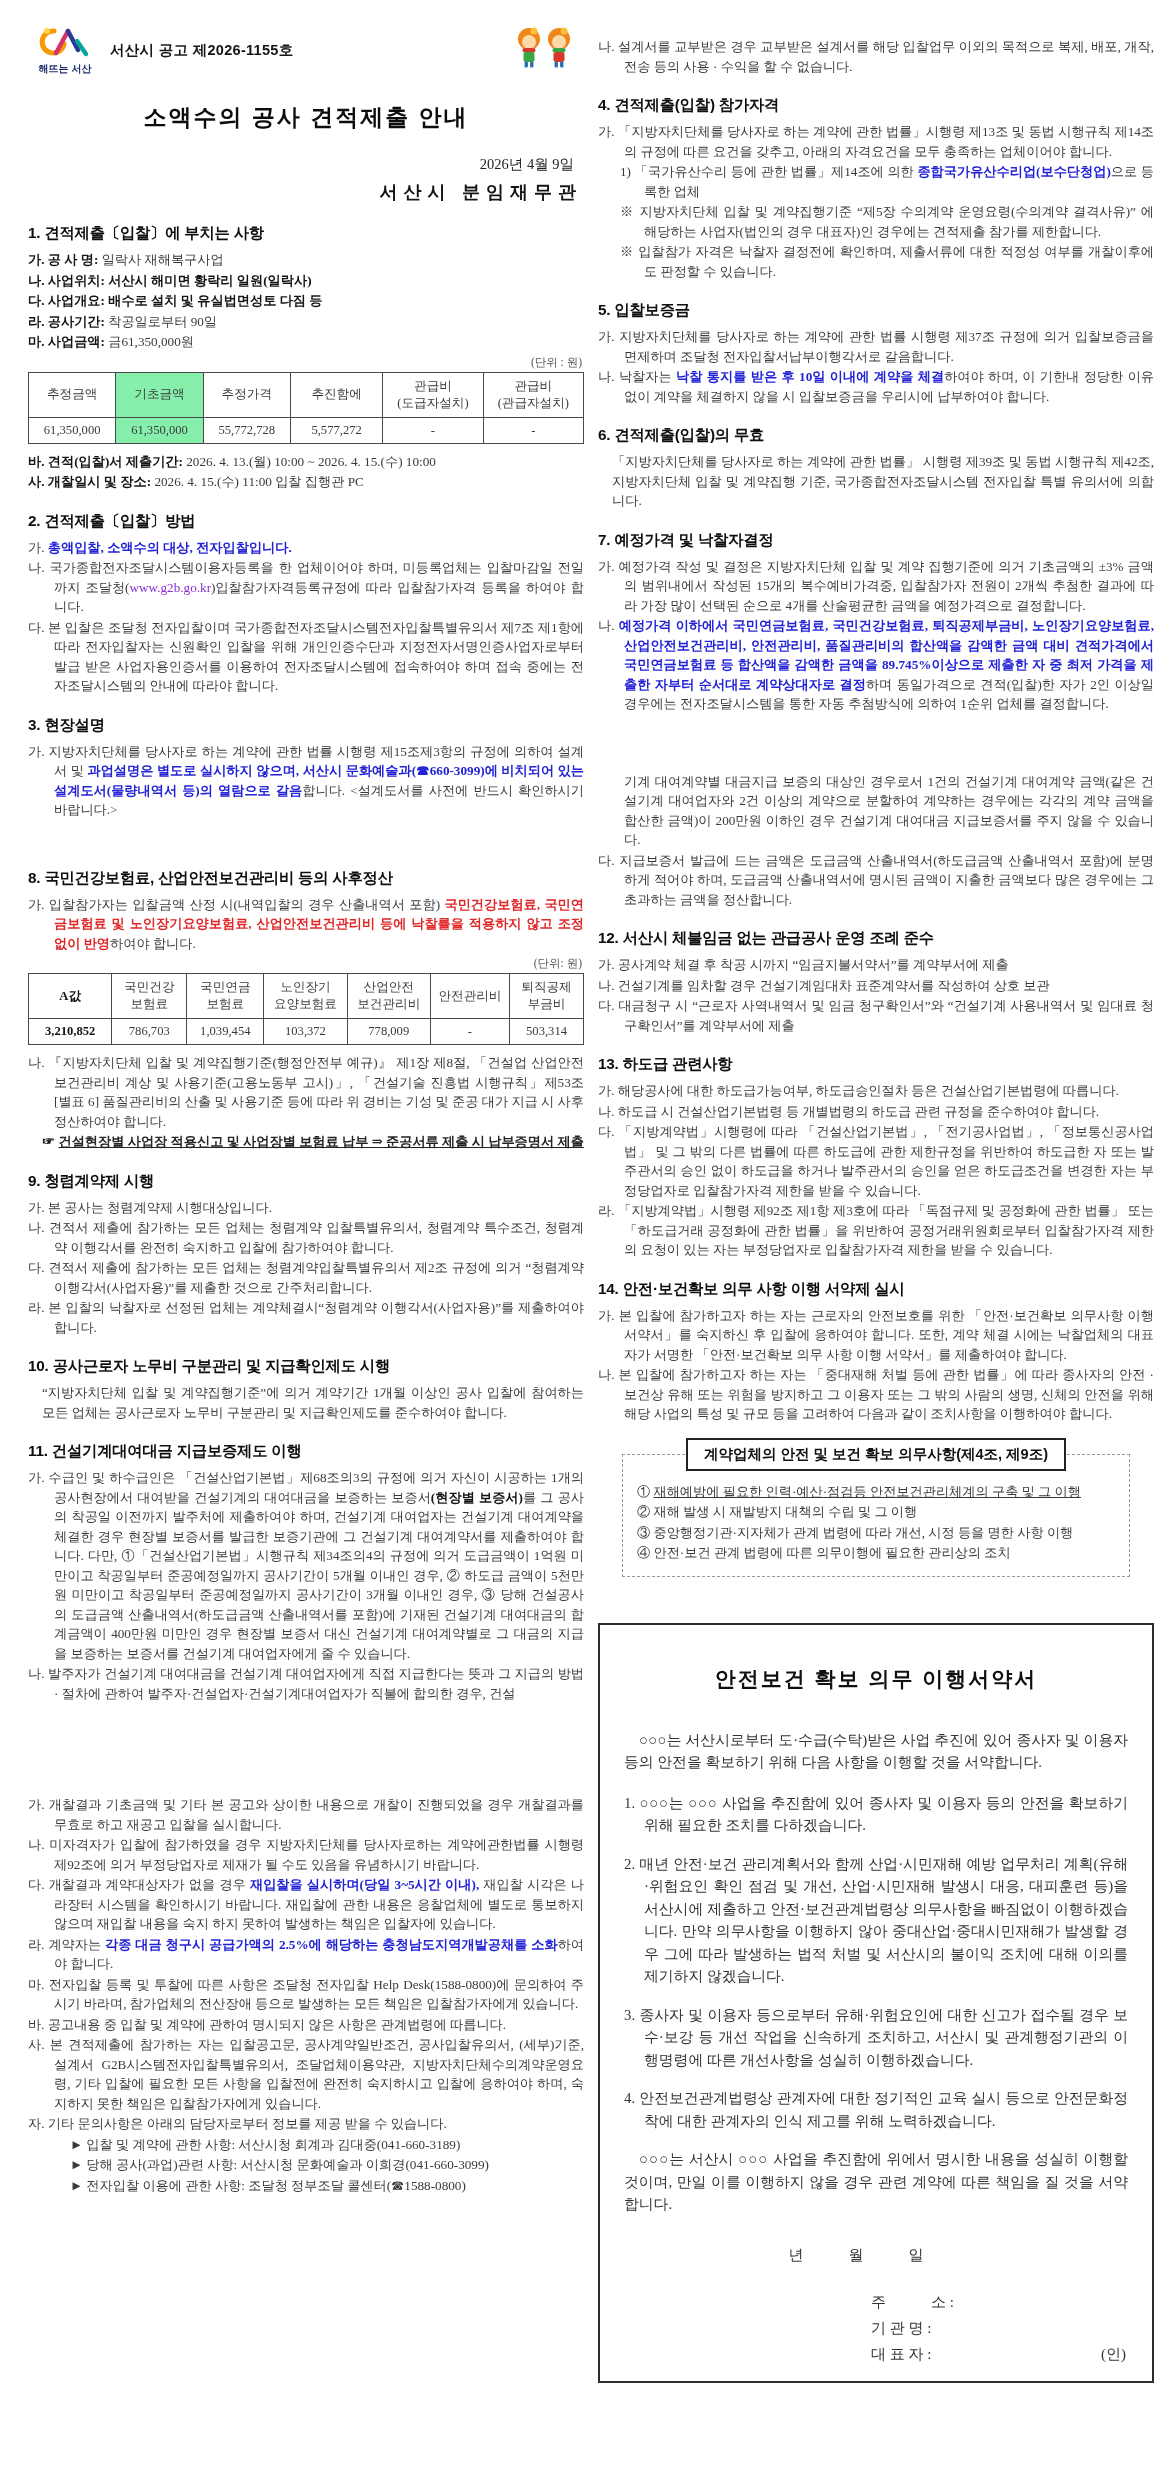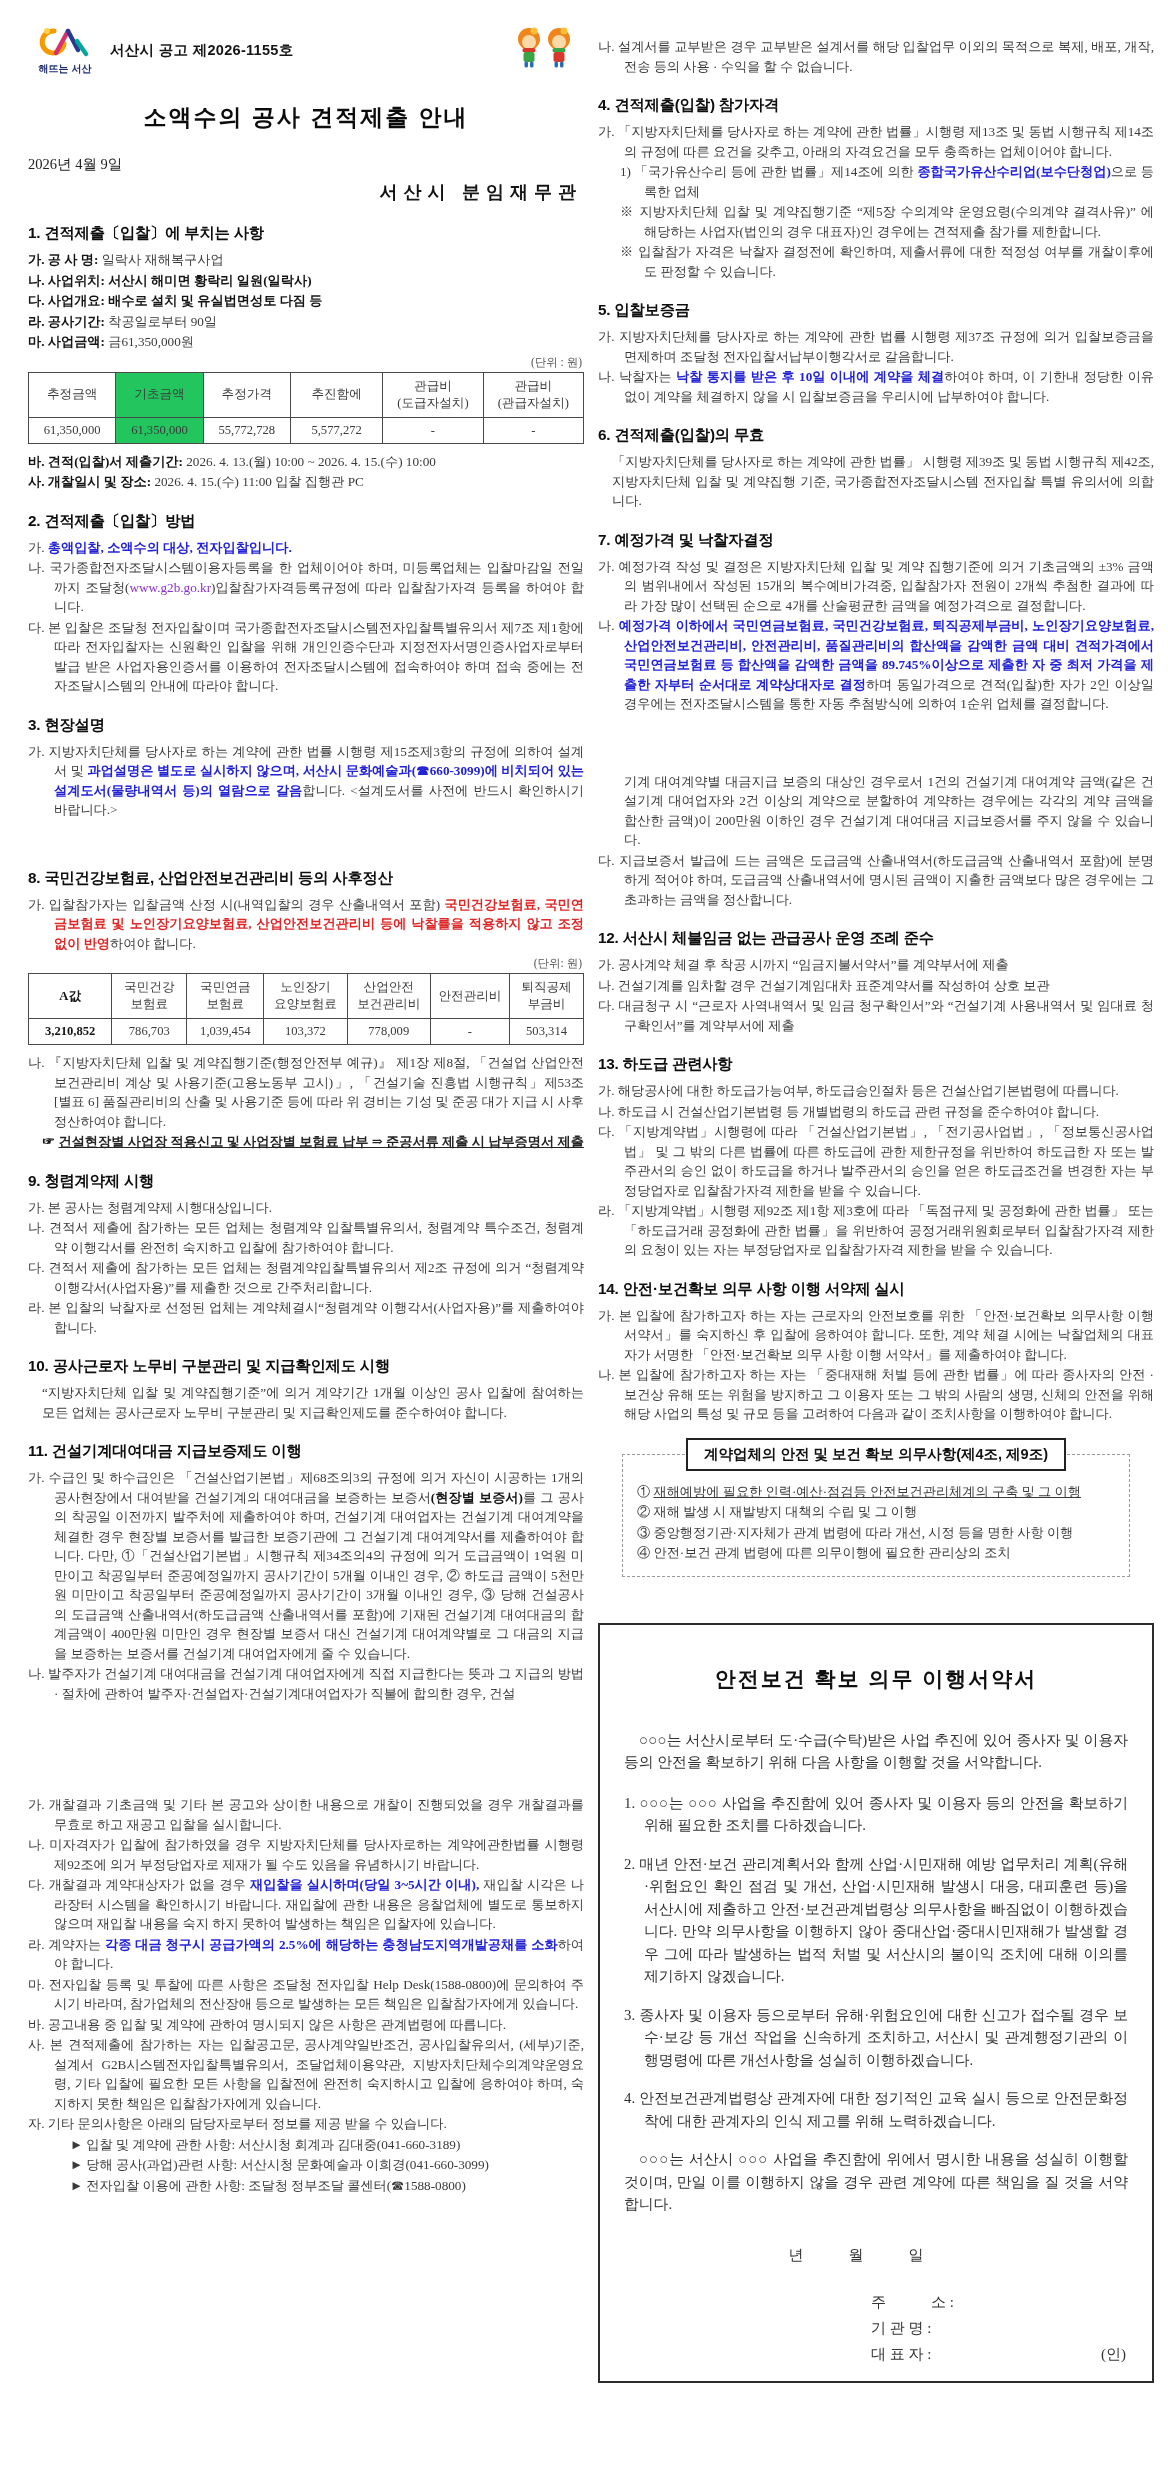--- a/index.html
+++ b/index.html
@@ -6,21 +6,21 @@
   body{width:1168px;min-height:2478px;font-family:"Liberation Serif","DejaVu Serif",serif;color:#3a3a3a;}
   .doc{display:flex;gap:14px;padding:24px 14px 40px 28px;box-sizing:border-box;}
   .col{width:556px;box-sizing:border-box;}
   
   .nrow{display:flex;align-items:center;}
   .logowrap{width:74px;text-align:center;}
   .logocap{font-family:"Liberation Sans","DejaVu Sans",sans-serif;font-size:10px;font-weight:700;color:#1d2f6f;letter-spacing:0;margin-top:-2px;}
   .notice{font-family:"Liberation Sans","DejaVu Sans",sans-serif;font-weight:700;font-size:14.5px;color:#151515;margin-left:8px;letter-spacing:.3px;}
   .mascots{margin-left:auto;margin-right:6px;}
   .doctitle{text-align:center;font-family:"Liberation Sans","DejaVu Sans",sans-serif;font-weight:700;font-size:23px;color:#0c0c0c;letter-spacing:2px;margin:26px 0 4px;}
-  .docdate{font-size:14.5px;color:#222;margin-top:22px;padding-right:10px;}
+  .docdate{text-align:right;font-size:14.5px;color:#222;margin-top:22px;padding-right:10px;}
   .docissuer{text-align:right;font-size:18px;font-weight:700;letter-spacing:6px;color:#141414;margin-top:6px;padding-right:2px;font-family:"Liberation Serif",serif;}
   
   .h{font-family:"Liberation Sans","DejaVu Sans",sans-serif;font-weight:700;font-size:15.3px;color:#0e0e0e;margin:19px 0 6px;letter-spacing:-.2px;}
   .li{font-size:13.2px;line-height:19.5px;text-align:justify;padding-left:26px;text-indent:-26px;margin:1px 0;}
   .li.ind2{padding-left:46px;text-indent:-24px;}
   .li.cont{padding-left:26px;text-indent:0;}
   .li.flush{padding-left:14px;text-indent:0;}
   .li.blt{padding-left:42px;text-indent:0;}
   .li.note{padding-left:30px;text-indent:-16px;}
   .bb{color:#2222d6;font-weight:700;}
@@ -29,21 +29,21 @@
   .ubk{color:#232323;font-weight:700;text-decoration:underline;}
   .u{text-decoration:underline;}
   .lnk{color:#8a2fd0;}
   .lnk2{color:#2323d8;font-weight:700;}
   
   .unit{text-align:right;font-size:11.5px;color:#555;margin:3px 2px 2px;}
   table{border-collapse:collapse;width:100%;margin:2px 0 8px;}
   th,td{border:1px solid #4a4a4a;text-align:center;font-size:12.6px;color:#3a3a3a;padding:5px 2px;font-weight:400;}
   table{border:1.5px solid #333;}
   th span,td span{white-space:pre-line;}
-  .hl{background:#22c55e;}
+  .hl{background:#86efac;}
   .cellb{font-weight:700;color:#141414;}
   
   .mt-mid{margin-top:48px;}
   .mt-15{margin-top:92px;}
   .mt-cont{margin-top:58px;}
   .rtop{padding-top:12px;}
   
   .tbox{border:2px solid #222;background:#fff;width:fit-content;margin:14px auto 0;padding:5px 16px;font-family:"Liberation Sans","DejaVu Sans",sans-serif;font-weight:700;font-size:14.5px;color:#111;position:relative;z-index:2;}
   .dbox{border:1px dashed #9a9a9a;margin:-17px 24px 0;padding:26px 14px 12px;position:relative;z-index:1;}
   .dbox .li{padding-left:20px;text-indent:-20px;}

